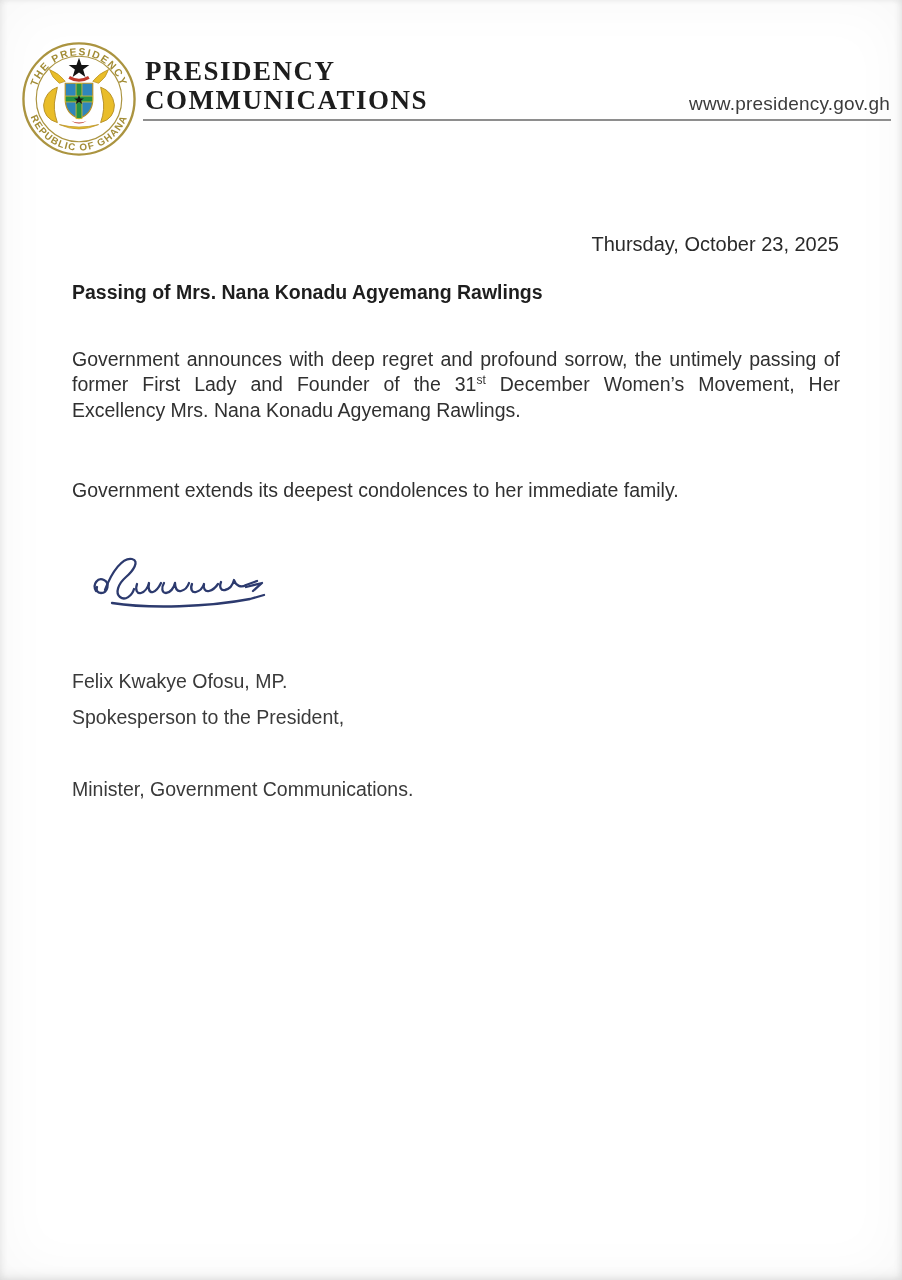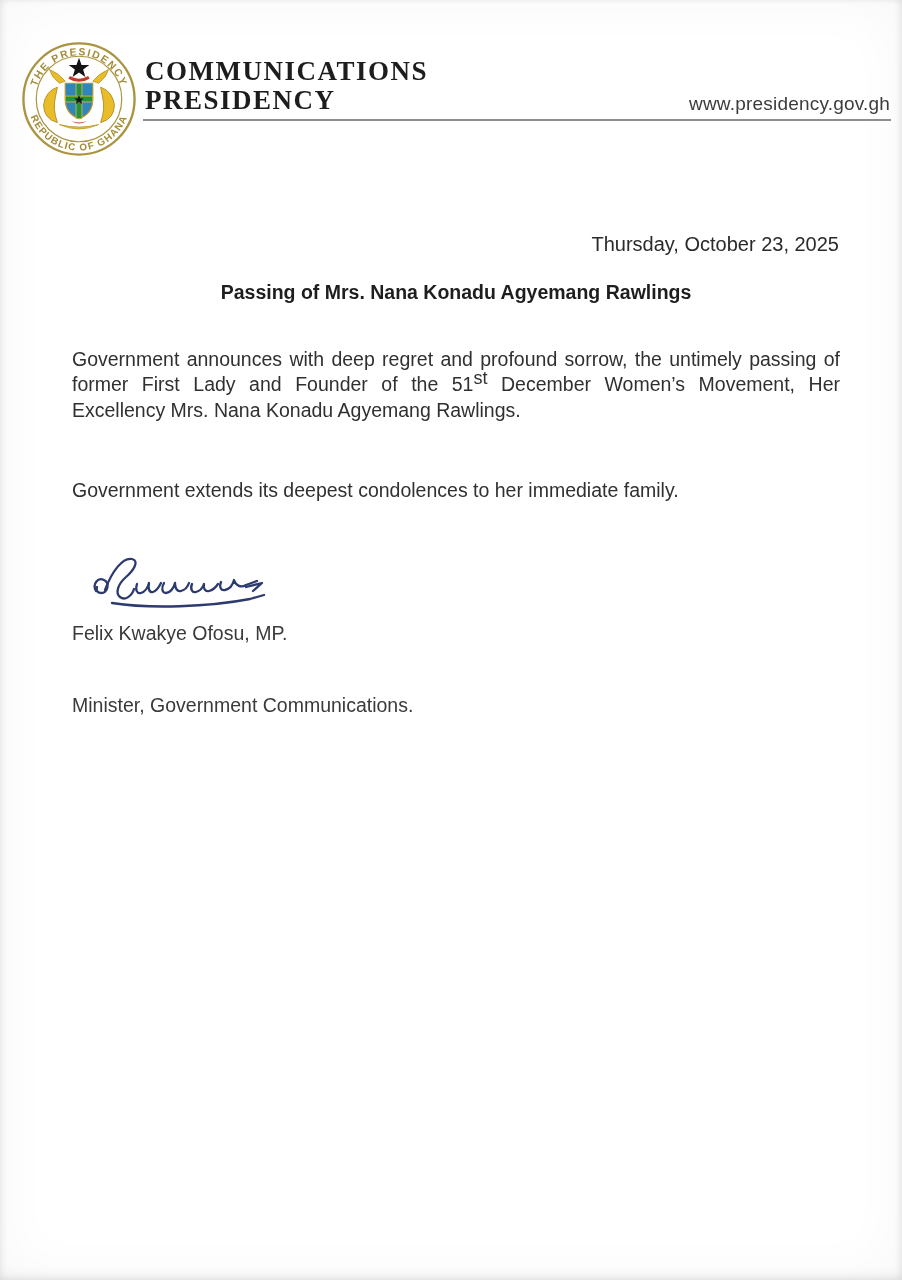--- a/index.html
+++ b/index.html
@@ -18,32 +18,32 @@
   .brand{position:absolute;left:145px;top:57px;
     font-family:"Liberation Serif", serif;
     font-weight:700;font-size:27px;line-height:29px;
     letter-spacing:1.5px;color:#1d1d1d;}
   .website{position:absolute;right:12px;top:93px;
     font-size:19px;color:#3c3c3c;letter-spacing:0.2px;margin-left:28px;}
   .header-rule{position:absolute;left:143px;right:11px;top:119px;height:2px;background:#8e8e8e;}
   
   .date{position:absolute;right:63px;top:233px;font-size:20px;color:#2a2a2a;text-align:center;}
   .title{position:absolute;left:72px;right:62px;top:281px;
-    text-align:center;font-weight:700;font-size:19.5px;color:#1e1e1e;}
+    font-weight:700;font-size:19.5px;color:#1e1e1e;}
   .para{position:absolute;left:72px;right:62px;font-size:19.5px;line-height:25.5px;color:#303030;}
   .p1{top:327px;text-align:justify;}
   .p2{top:423px;}
   .p3{top:468px;margin-top:10px;}
-  .para sup{font-size:18px;line-height:0;}
+  .para sup{font-size:12px;line-height:0;}
   
   .signature{position:absolute;left:88px;top:551px;width:200px;height:68px;}
-  .sig-line{position:absolute;left:72px;font-size:19.5px;color:#3a3a3a;}
+  .sig-line{position:absolute;left:72px;font-size:19.5px;color:#3a3a3a;margin-top:48px;}
   .sig-name{top:622px;}
   .sig-role1{top:658px;}
-  .sig-role2{top:694px;text-align:right;}
+  .sig-role2{top:730px;text-align:right;}
 </style>
 </head>
 <body>
 
 <div class="page">
 
   <div class="seal">
     <svg viewBox="0 0 120 120" width="118" height="118">
 
       <circle cx="60" cy="60" r="56.5" fill="#ffffff" stroke="#ab9440" stroke-width="2.4"></circle>
@@ -77,32 +77,32 @@
         <polygon fill="#141414" points="60,56 61.4,59.4 65,59.4 62.2,61.6 63.2,65 60,63 56.8,65 57.8,61.6 55,59.4 58.6,59.4"></polygon>
 
         <path d="M52,82 Q60,88 68,82 Q60,86 52,82 Z" fill="#c0392b"></path>
 
         <path d="M40,86 Q60,95 80,86 Q60,91 40,86 Z" fill="#e9bd29" stroke="#b8922a" stroke-width="0.7"></path>
       </g>
     </svg>
   </div>
 
   <div class="brand">
+    <div>PRESIDENCY</div>
     <div>COMMUNICATIONS</div>
-    <div>PRESIDENCY</div>
   </div>
 
   <div class="website">www.presidency.gov.gh</div>
   <div class="header-rule"></div>
 
   <div class="date">Thursday, October 23, 2025</div>
 
   <div class="title">Passing of Mrs. Nana Konadu Agyemang Rawlings</div>
 
-  <p class="para p1"><span>Government announces with deep regret and profound sorrow, the untimely passing of former First Lady and Founder of the 51</span><sup>st</sup><span> December Women’s Movement, Her Excellency Mrs. Nana Konadu Agyemang Rawlings.</span></p>
+  <p class="para p1"><span>Government announces with deep regret and profound sorrow, the untimely passing of former First Lady and Founder of the 31</span><sup>st</sup><span> December Women’s Movement, Her Excellency Mrs. Nana Konadu Agyemang Rawlings.</span></p>
 
 
   <p class="para p3">Government extends its deepest condolences to her immediate family.</p>
 
   <div class="signature">
     <svg viewBox="0 0 200 68" width="200" height="68">
       <g fill="none" stroke-linecap="round" stroke-linejoin="round" stroke-width="2.3" stroke="#2c3a6e">
 
         <path d="M8,40 c-4,-7 2,-14 8,-11 c6,3 4,13 -3,13 c-4,0 -5,-3 -4,-6"></path>
 
@@ -114,15 +114,16 @@
         <path d="M133,31 c-2,5 0,9 4,8 c5,-1 8,-6 9,-10 c2,6 7,8 12,5 l11,-4"></path>
 
         <path d="M158,36 l16,-4 l-9,8"></path>
 
         <path d="M24,52 C62,58 120,56 162,48 l14,-4"></path>
       </g>
     </svg>
   </div>
 
   <div class="sig-line sig-name">Felix Kwakye Ofosu, MP.</div>
+  <div class="sig-line sig-role1">Spokesperson to the President,</div>
   <div class="sig-line sig-role2">Minister, Government Communications.</div>
 
 </div>
 
 </body></html>

